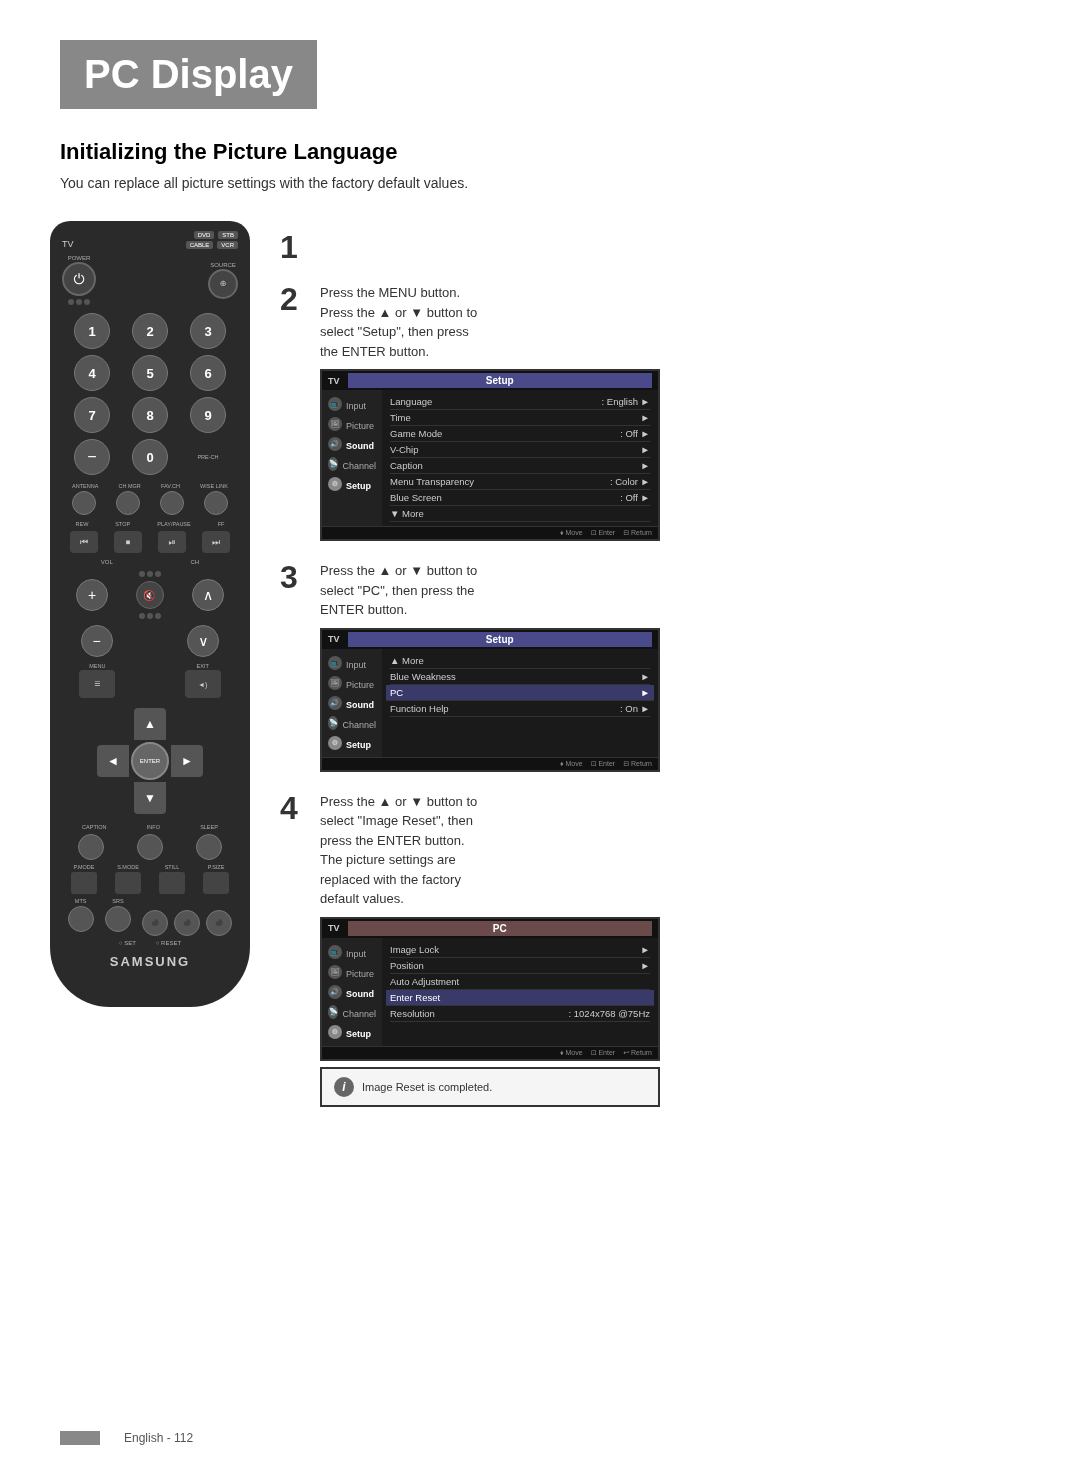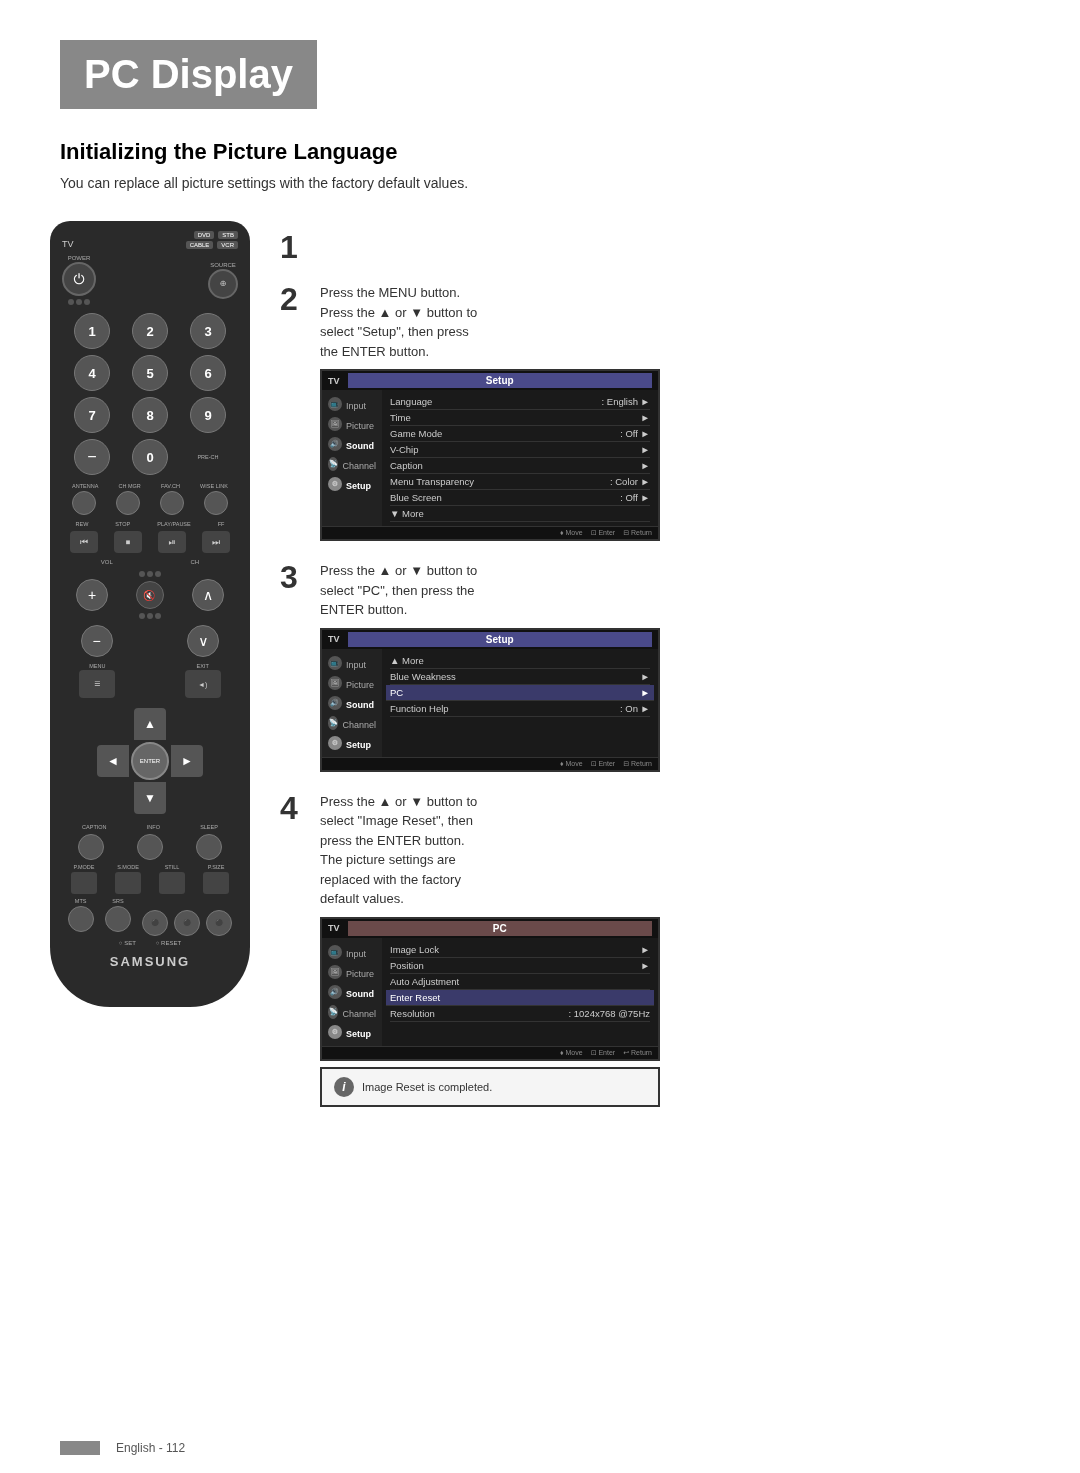--- a/index.html
+++ b/index.html
@@ -556,25 +556,25 @@
     }
 
     .info-text {
       font-size: 11px;
       color: #333;
     }
 
     
     .page-footer {
       position: absolute;
-      bottom: 18px;
+      bottom: 28px;
       left: 60px;
       display: flex;
       align-items: center;
-      gap: 16px;
+      gap: 24px;
       margin-top: 47px;
     }
 
     .footer-bar {
       width: 40px;
       height: 14px;
       background: #888;
     }
 
     .footer-text {

